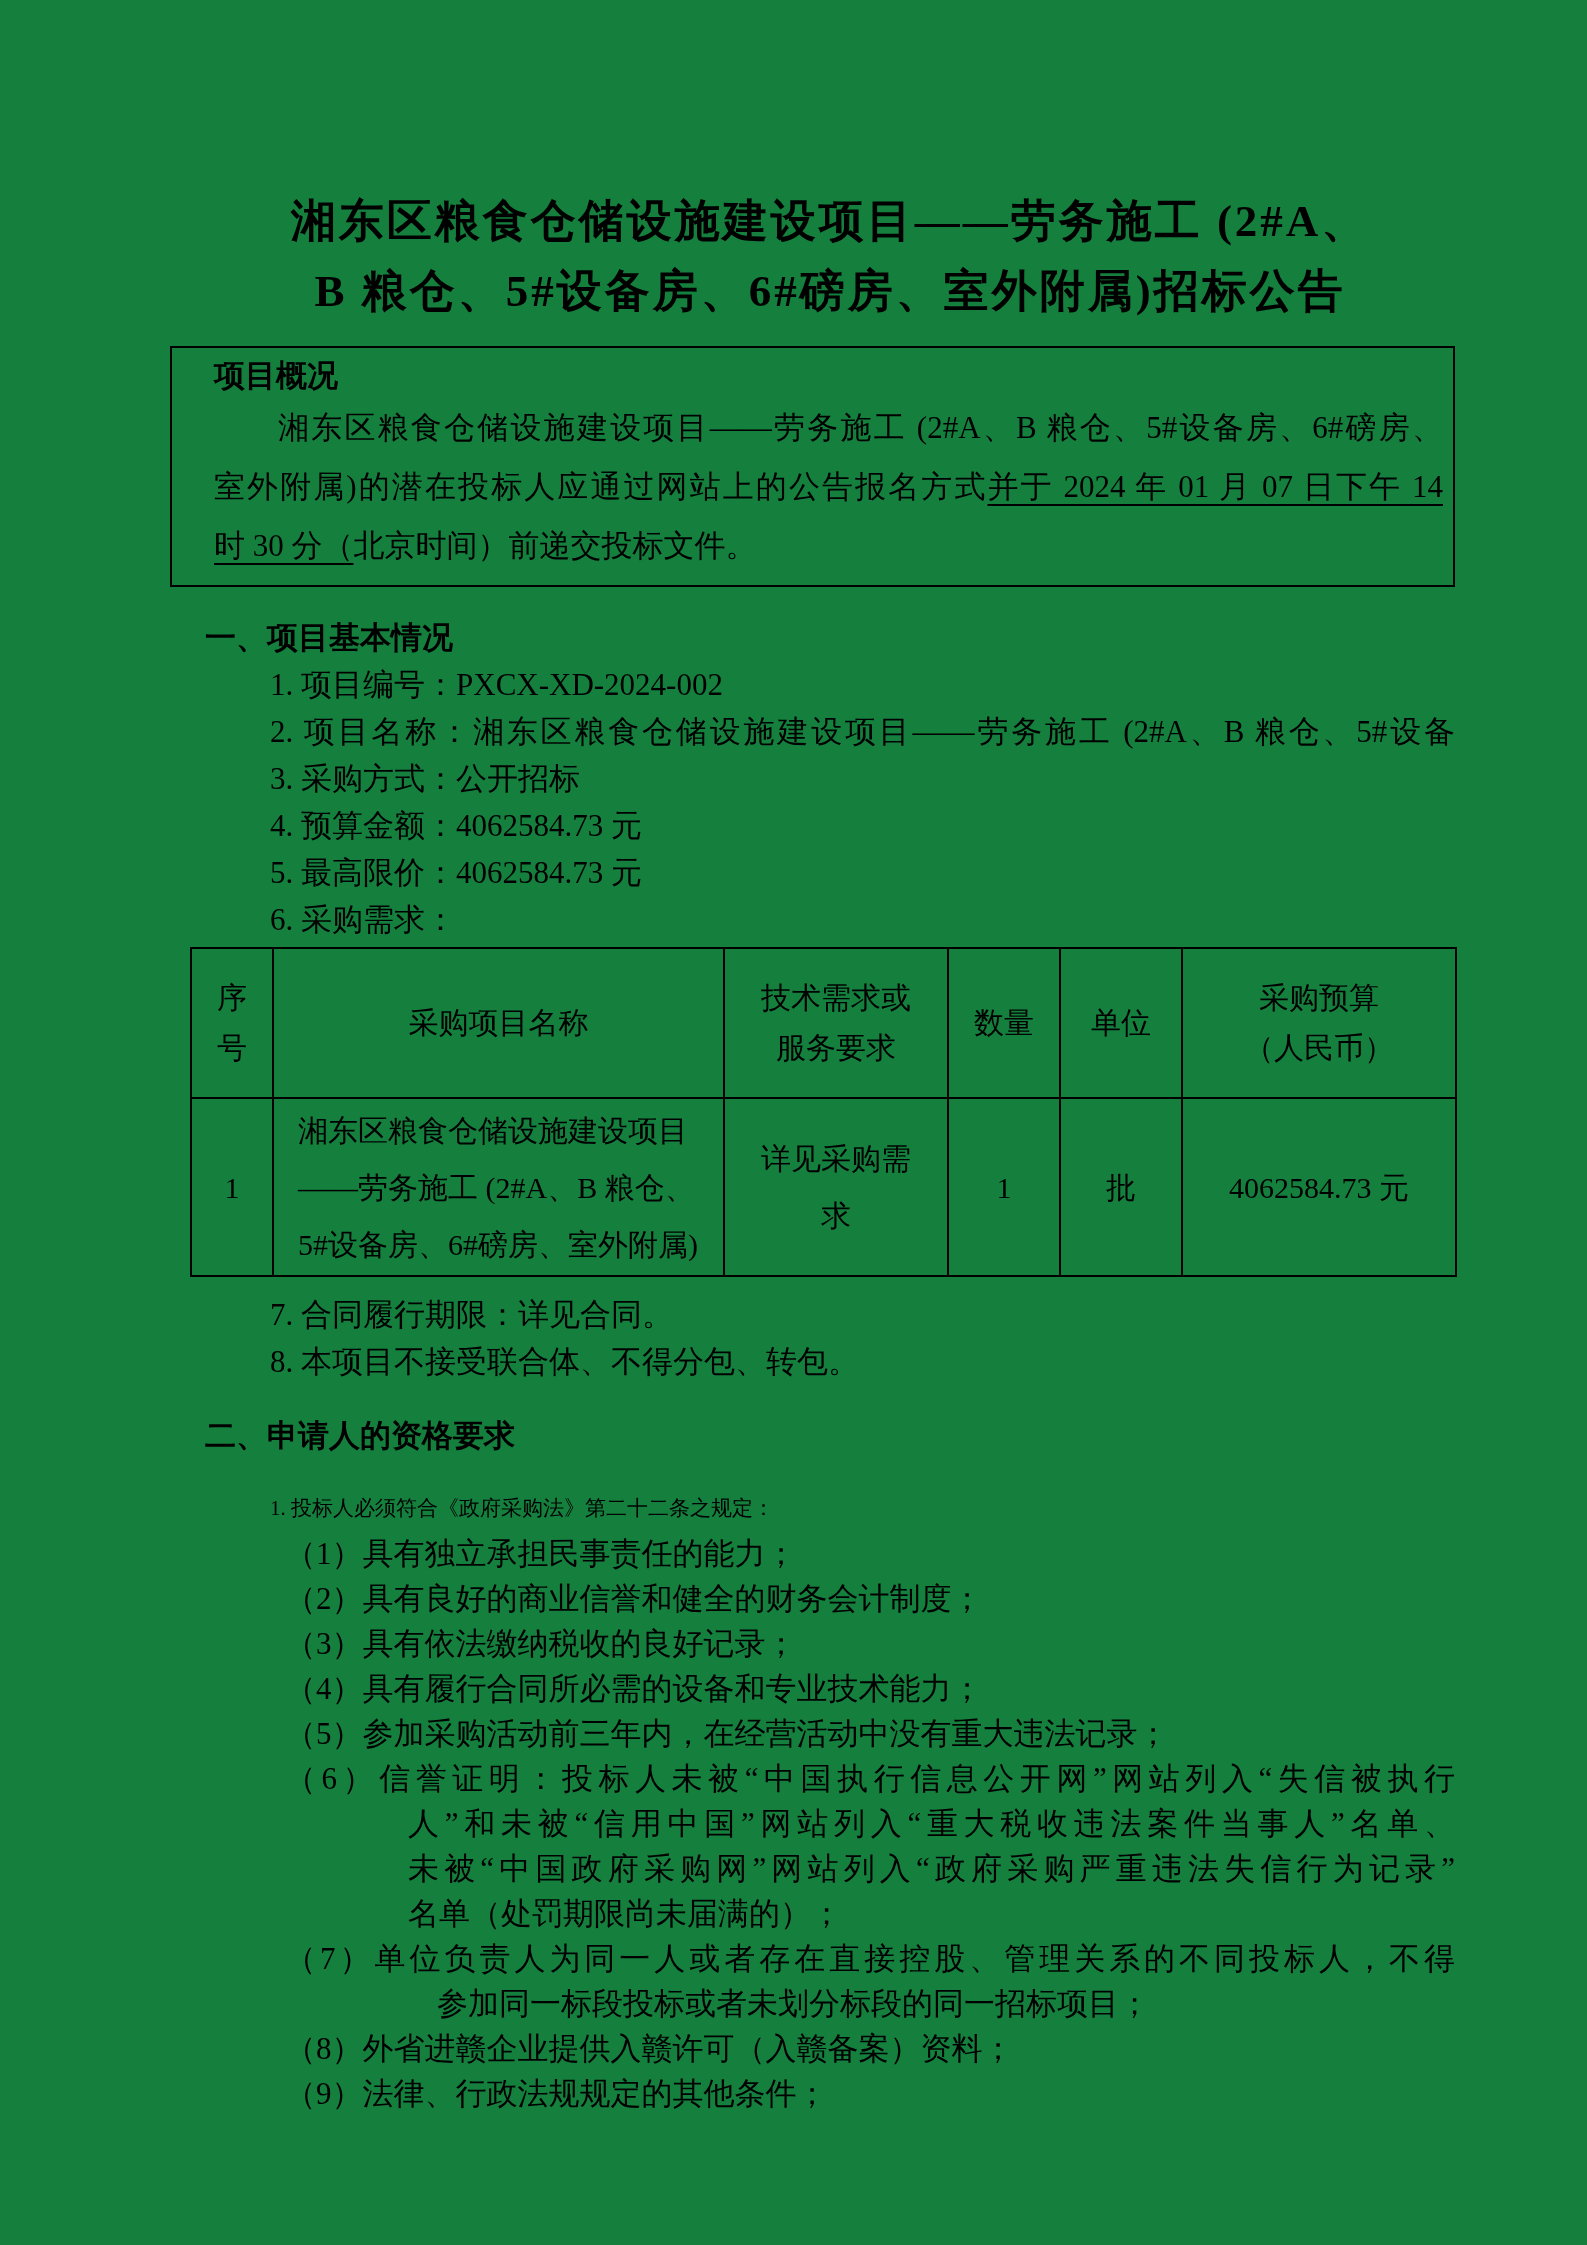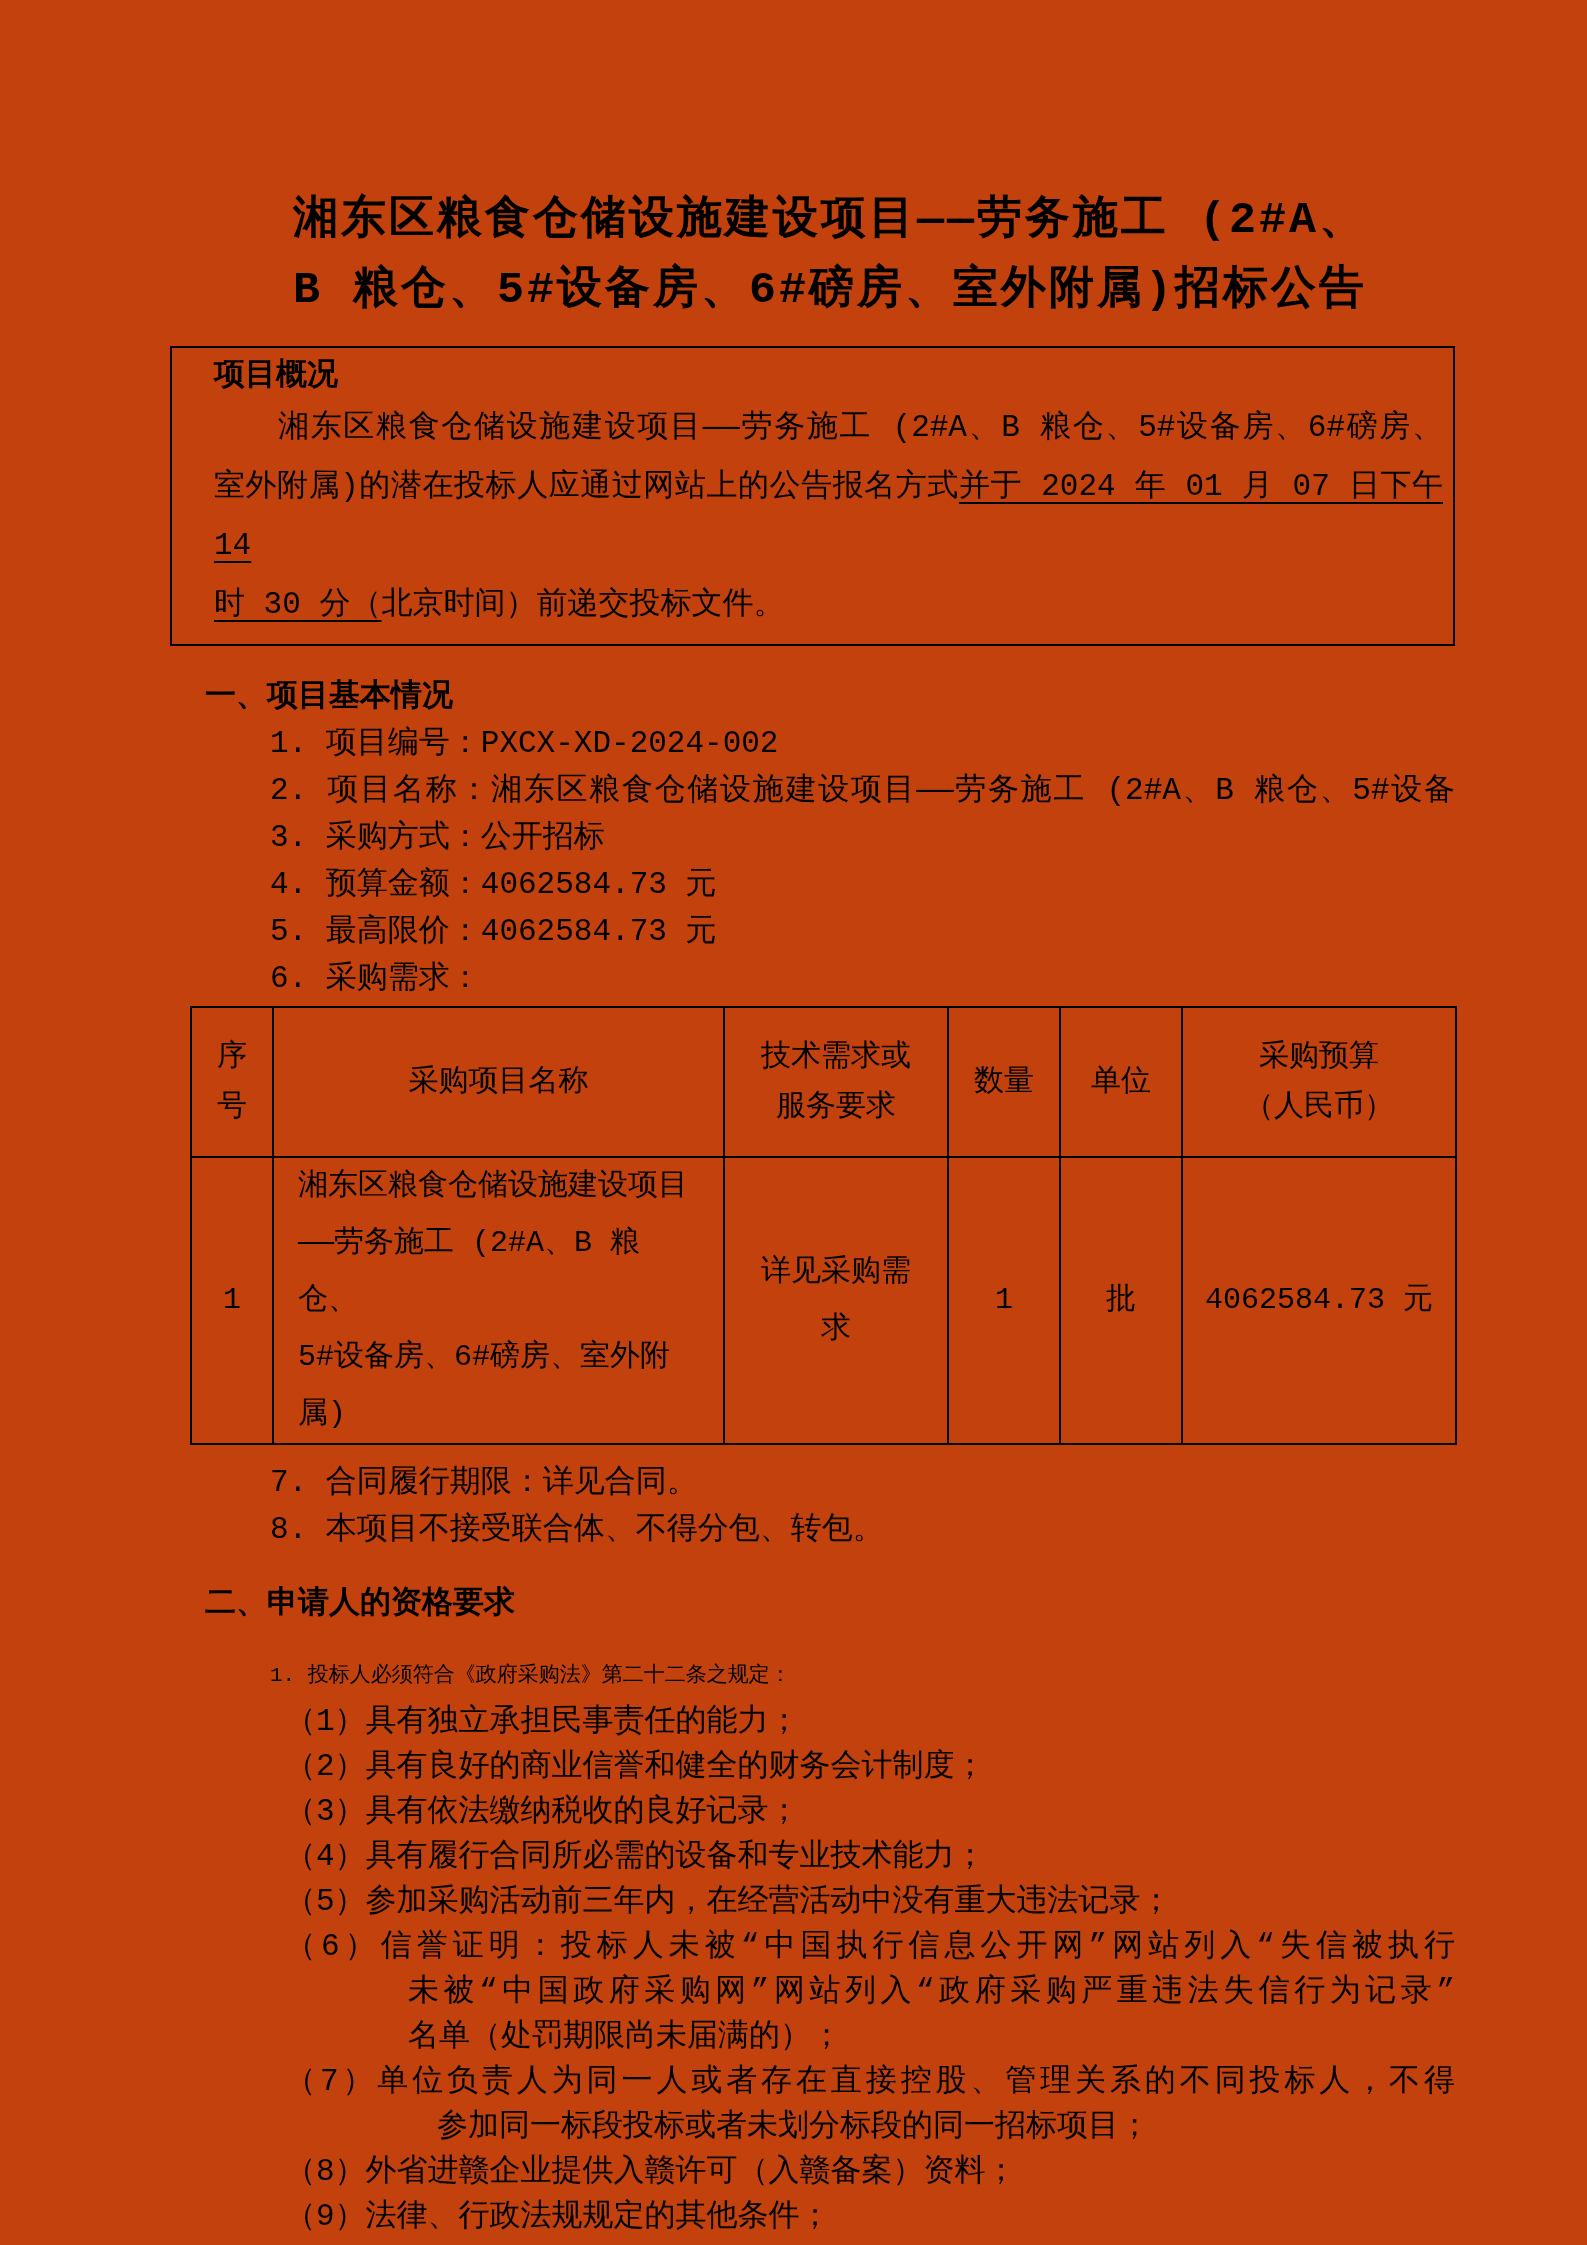--- a/index.html
+++ b/index.html
@@ -1,23 +1,23 @@
 <!DOCTYPE html>
 <html><head>
 <meta charset="utf-8">
 <style>
   html, body { margin: 0; padding: 0; background: #e8e8e8; }
   .page {
     position: relative;
     width: 1587px;
     height: 2245px;
     margin: 0 auto;
-    background: #c2410c;
+    background: #15803d;
     color: #000000;
-    font-family: Liberation Mono, monospace;
+    font-family: Liberation Serif, serif;
     box-sizing: border-box;
     padding: 186px 132px 0 205px;
     overflow: hidden;
   }
   .title {
     font-size: 45px;
     font-weight: bold;
     text-align: center;
     line-height: 70px;
     letter-spacing: 3px;
@@ -174,20 +174,21 @@
 
   <div class="lead-item">1. 投标人必须符合《政府采购法》第二十二条之规定：</div>
 
   <div class="sec2" id="sec2-list">
       <div class="line ind0">（1）具有独立承担民事责任的能力；</div>
       <div class="line ind0">（2）具有良好的商业信誉和健全的财务会计制度；</div>
       <div class="line ind0">（3）具有依法缴纳税收的良好记录；</div>
       <div class="line ind0">（4）具有履行合同所必需的设备和专业技术能力；</div>
       <div class="line ind0">（5）参加采购活动前三年内，在经营活动中没有重大违法记录；</div>
       <div class="line ind0 fill">（6）信誉证明：投标人未被“中国执行信息公开网”网站列入“失信被执行</div>
+      <div class="line ind1 fill">人”和未被“信用中国”网站列入“重大税收违法案件当事人”名单、</div>
       <div class="line ind1 fill">未被“中国政府采购网”网站列入“政府采购严重违法失信行为记录”</div>
       <div class="line ind1">名单（处罚期限尚未届满的）；</div>
       <div class="line ind0 fill">（7）单位负责人为同一人或者存在直接控股、管理关系的不同投标人，不得</div>
       <div class="line ind2">参加同一标段投标或者未划分标段的同一招标项目；</div>
       <div class="line ind0">（8）外省进赣企业提供入赣许可（入赣备案）资料；</div>
       <div class="line ind0">（9）法律、行政法规规定的其他条件；</div>
     </div>
 
 </div>
 

